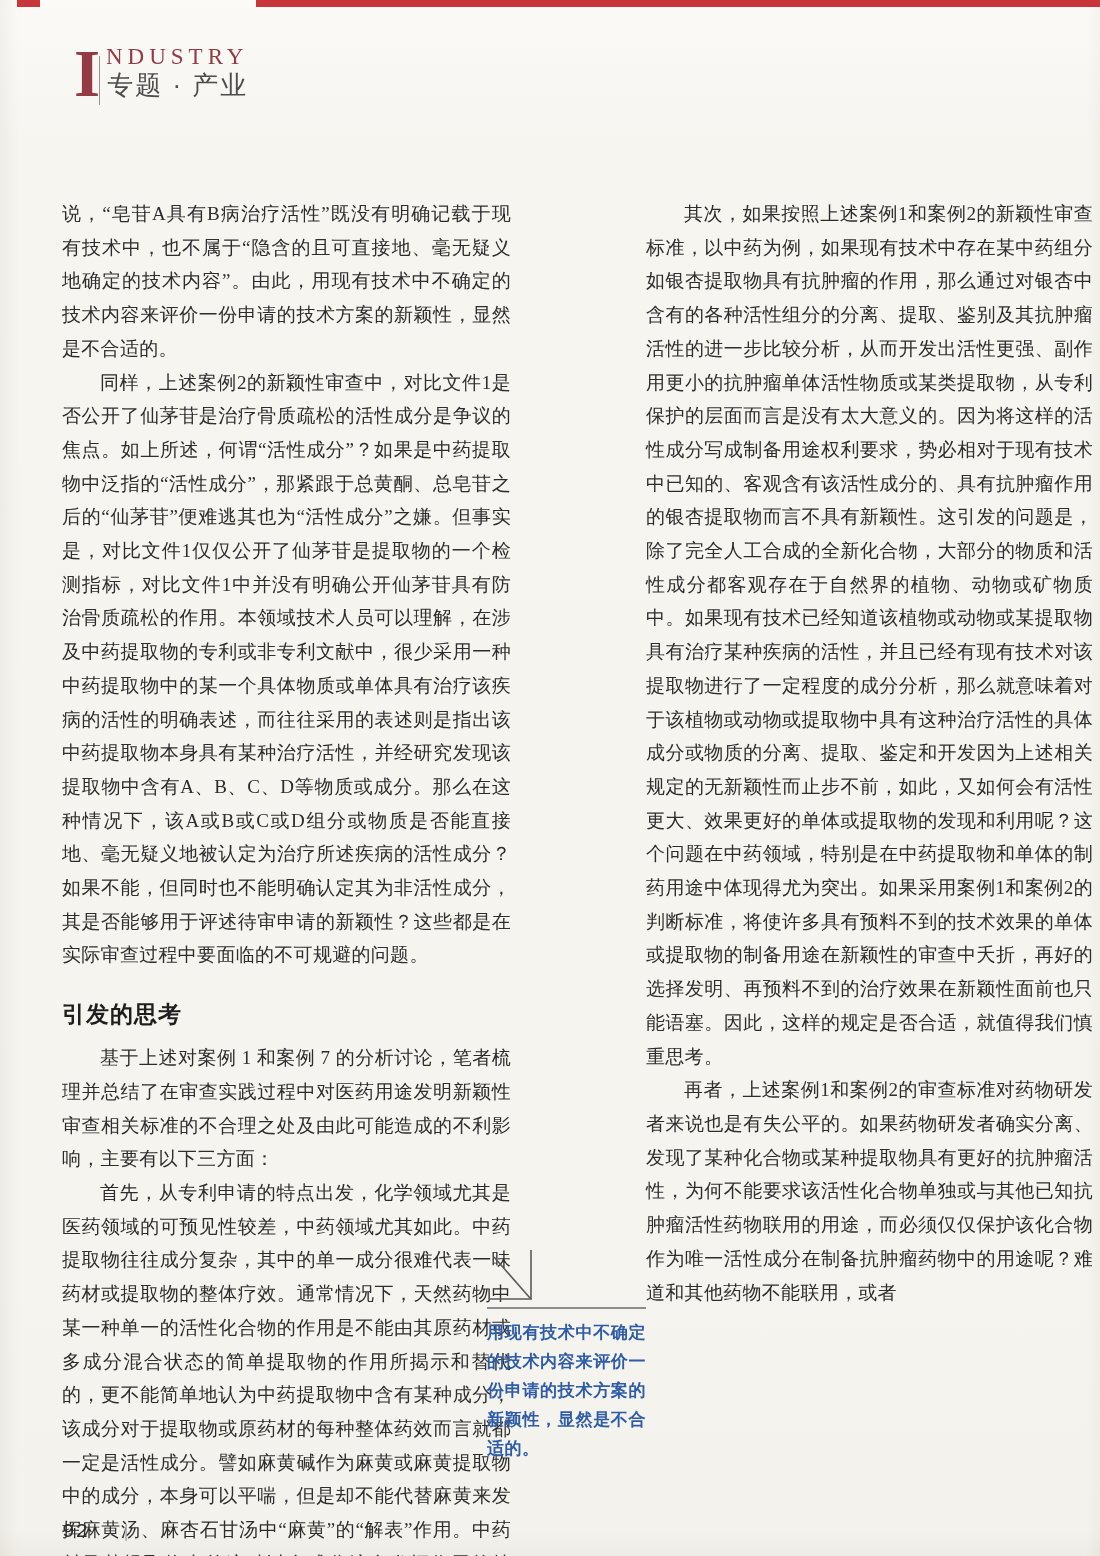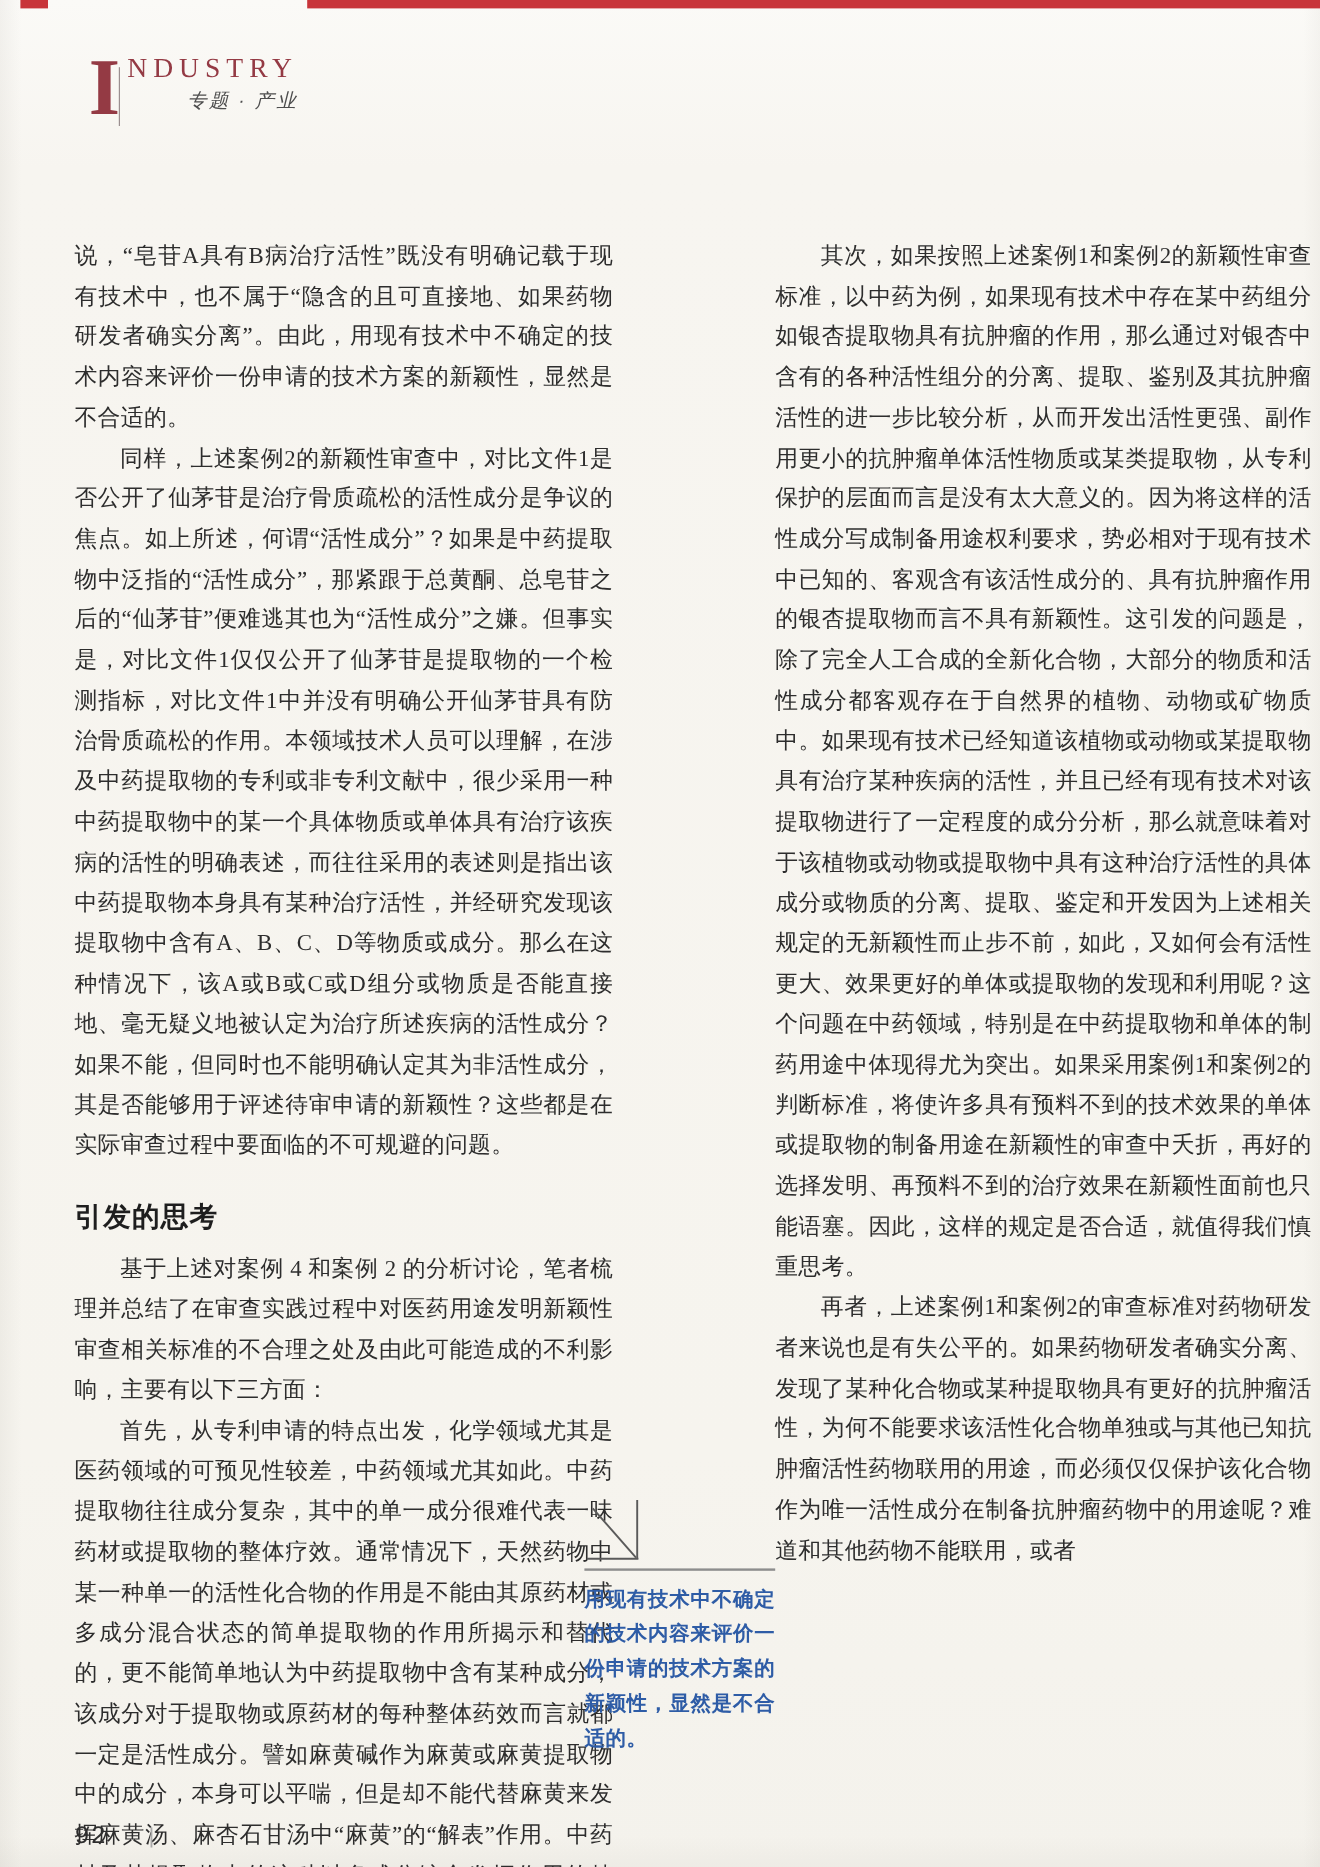--- a/index.html
+++ b/index.html
@@ -32,24 +32,23 @@
     font-family:"Liberation Serif","DejaVu Serif",serif;
   }
   .hdr-rule{position:absolute;left:25px;top:12px;width:1px;height:49px;background:#9b8f90;}
   .hdr-text{position:absolute;left:32px;top:0;white-space:nowrap;text-align:right;}
   .hdr-name{
     font-size:23px;line-height:26px;letter-spacing:5px;
     color:var(--accent,#943a44);
     font-family:"Liberation Serif","DejaVu Serif",serif;
   }
   .hdr-section{
-    font-size:16px;line-height:26px;letter-spacing:2px;
+    font-size:26px;line-height:26px;letter-spacing:2px;
     color:#4d4d4d;margin-top:2px;
     font-family:"Liberation Sans","DejaVu Sans",sans-serif;
-    font-style:italic;
   }
 
   
   .col{
     position:absolute;top:197px;width:449px;
     font-size:19px;line-height:33.7px;color:#2d2d2d;
     text-align:justify;text-justify:inter-character;
     letter-spacing:.3px;
   }
   .col-left{left:62px;}
@@ -92,24 +91,24 @@
     <span class="hdr-initial">I</span>
     <span class="hdr-rule"></span>
     <div class="hdr-text">
       <div class="hdr-name">NDUSTRY</div>
       <div class="hdr-section">专题 · 产业</div>
     </div>
   </header>
 
   <main>
     <div class="col col-left">
-      <p class="cont">说，“皂苷A具有B病治疗活性”既没有明确记载于现有技术中，也不属于“隐含的且可直接地、如果药物研发者确实分离”。由此，用现有技术中不确定的技术内容来评价一份申请的技术方案的新颖性，显然是不合适的。</p>
+      <p class="cont">说，“皂苷A具有B病治疗活性”既没有明确记载于现有技术中，也不属于“隐含的且可直接地、毫无疑义地确定的技术内容”。由此，用现有技术中不确定的技术内容来评价一份申请的技术方案的新颖性，显然是不合适的。</p>
       <p class="ind">同样，上述案例2的新颖性审查中，对比文件1是否公开了仙茅苷是治疗骨质疏松的活性成分是争议的焦点。如上所述，何谓“活性成分”？如果是中药提取物中泛指的“活性成分”，那紧跟于总黄酮、总皂苷之后的“仙茅苷”便难逃其也为“活性成分”之嫌。但事实是，对比文件1仅仅公开了仙茅苷是提取物的一个检测指标，对比文件1中并没有明确公开仙茅苷具有防治骨质疏松的作用。本领域技术人员可以理解，在涉及中药提取物的专利或非专利文献中，很少采用一种中药提取物中的某一个具体物质或单体具有治疗该疾病的活性的明确表述，而往往采用的表述则是指出该中药提取物本身具有某种治疗活性，并经研究发现该提取物中含有A、B、C、D等物质或成分。那么在这种情况下，该A或B或C或D组分或物质是否能直接地、毫无疑义地被认定为治疗所述疾病的活性成分？如果不能，但同时也不能明确认定其为非活性成分，其是否能够用于评述待审申请的新颖性？这些都是在实际审查过程中要面临的不可规避的问题。</p>
       <h2>引发的思考</h2>
-      <p class="ind">基于上述对案例 4 和案例 2 的分析讨论，笔者梳理并总结了在审查实践过程中对医药用途发明新颖性审查相关标准的不合理之处及由此可能造成的不利影响，主要有以下三方面：</p>
+      <p class="ind">基于上述对案例 1 和案例 7 的分析讨论，笔者梳理并总结了在审查实践过程中对医药用途发明新颖性审查相关标准的不合理之处及由此可能造成的不利影响，主要有以下三方面：</p>
       <p class="ind">首先，从专利申请的特点出发，化学领域尤其是医药领域的可预见性较差，中药领域尤其如此。中药提取物往往成分复杂，其中的单一成分很难代表一味药材或提取物的整体疗效。通常情况下，天然药物中某一种单一的活性化合物的作用是不能由其原药材或多成分混合状态的简单提取物的作用所揭示和替代的，更不能简单地认为中药提取物中含有某种成分，该成分对于提取物或原药材的每种整体药效而言就都一定是活性成分。譬如麻黄碱作为麻黄或麻黄提取物中的成分，本身可以平喘，但是却不能代替麻黄来发挥麻黄汤、麻杏石甘汤中“麻黄”的“解表”作用。中药材及其提取物中的这种以多成分综合发挥作用的特点，反映了它</p>
     </div>
 
     <div class="col col-right">
       <p class="ind">其次，如果按照上述案例1和案例2的新颖性审查标准，以中药为例，如果现有技术中存在某中药组分如银杏提取物具有抗肿瘤的作用，那么通过对银杏中含有的各种活性组分的分离、提取、鉴别及其抗肿瘤活性的进一步比较分析，从而开发出活性更强、副作用更小的抗肿瘤单体活性物质或某类提取物，从专利保护的层面而言是没有太大意义的。因为将这样的活性成分写成制备用途权利要求，势必相对于现有技术中已知的、客观含有该活性成分的、具有抗肿瘤作用的银杏提取物而言不具有新颖性。这引发的问题是，除了完全人工合成的全新化合物，大部分的物质和活性成分都客观存在于自然界的植物、动物或矿物质中。如果现有技术已经知道该植物或动物或某提取物具有治疗某种疾病的活性，并且已经有现有技术对该提取物进行了一定程度的成分分析，那么就意味着对于该植物或动物或提取物中具有这种治疗活性的具体成分或物质的分离、提取、鉴定和开发因为上述相关规定的无新颖性而止步不前，如此，又如何会有活性更大、效果更好的单体或提取物的发现和利用呢？这个问题在中药领域，特别是在中药提取物和单体的制药用途中体现得尤为突出。如果采用案例1和案例2的判断标准，将使许多具有预料不到的技术效果的单体或提取物的制备用途在新颖性的审查中夭折，再好的选择发明、再预料不到的治疗效果在新颖性面前也只能语塞。因此，这样的规定是否合适，就值得我们慎重思考。</p>
       <p class="ind">再者，上述案例1和案例2的审查标准对药物研发者来说也是有失公平的。如果药物研发者确实分离、发现了某种化合物或某种提取物具有更好的抗肿瘤活性，为何不能要求该活性化合物单独或与其他已知抗肿瘤活性药物联用的用途，而必须仅仅保护该化合物作为唯一活性成分在制备抗肿瘤药物中的用途呢？难道和其他药物不能联用，或者</p>
     </div>
 
     <aside class="pull-quote">
       <svg class="pq-arrow" width="159" height="62" viewBox="0 0 159 62" xmlns="http://www.w3.org/2000/svg">

